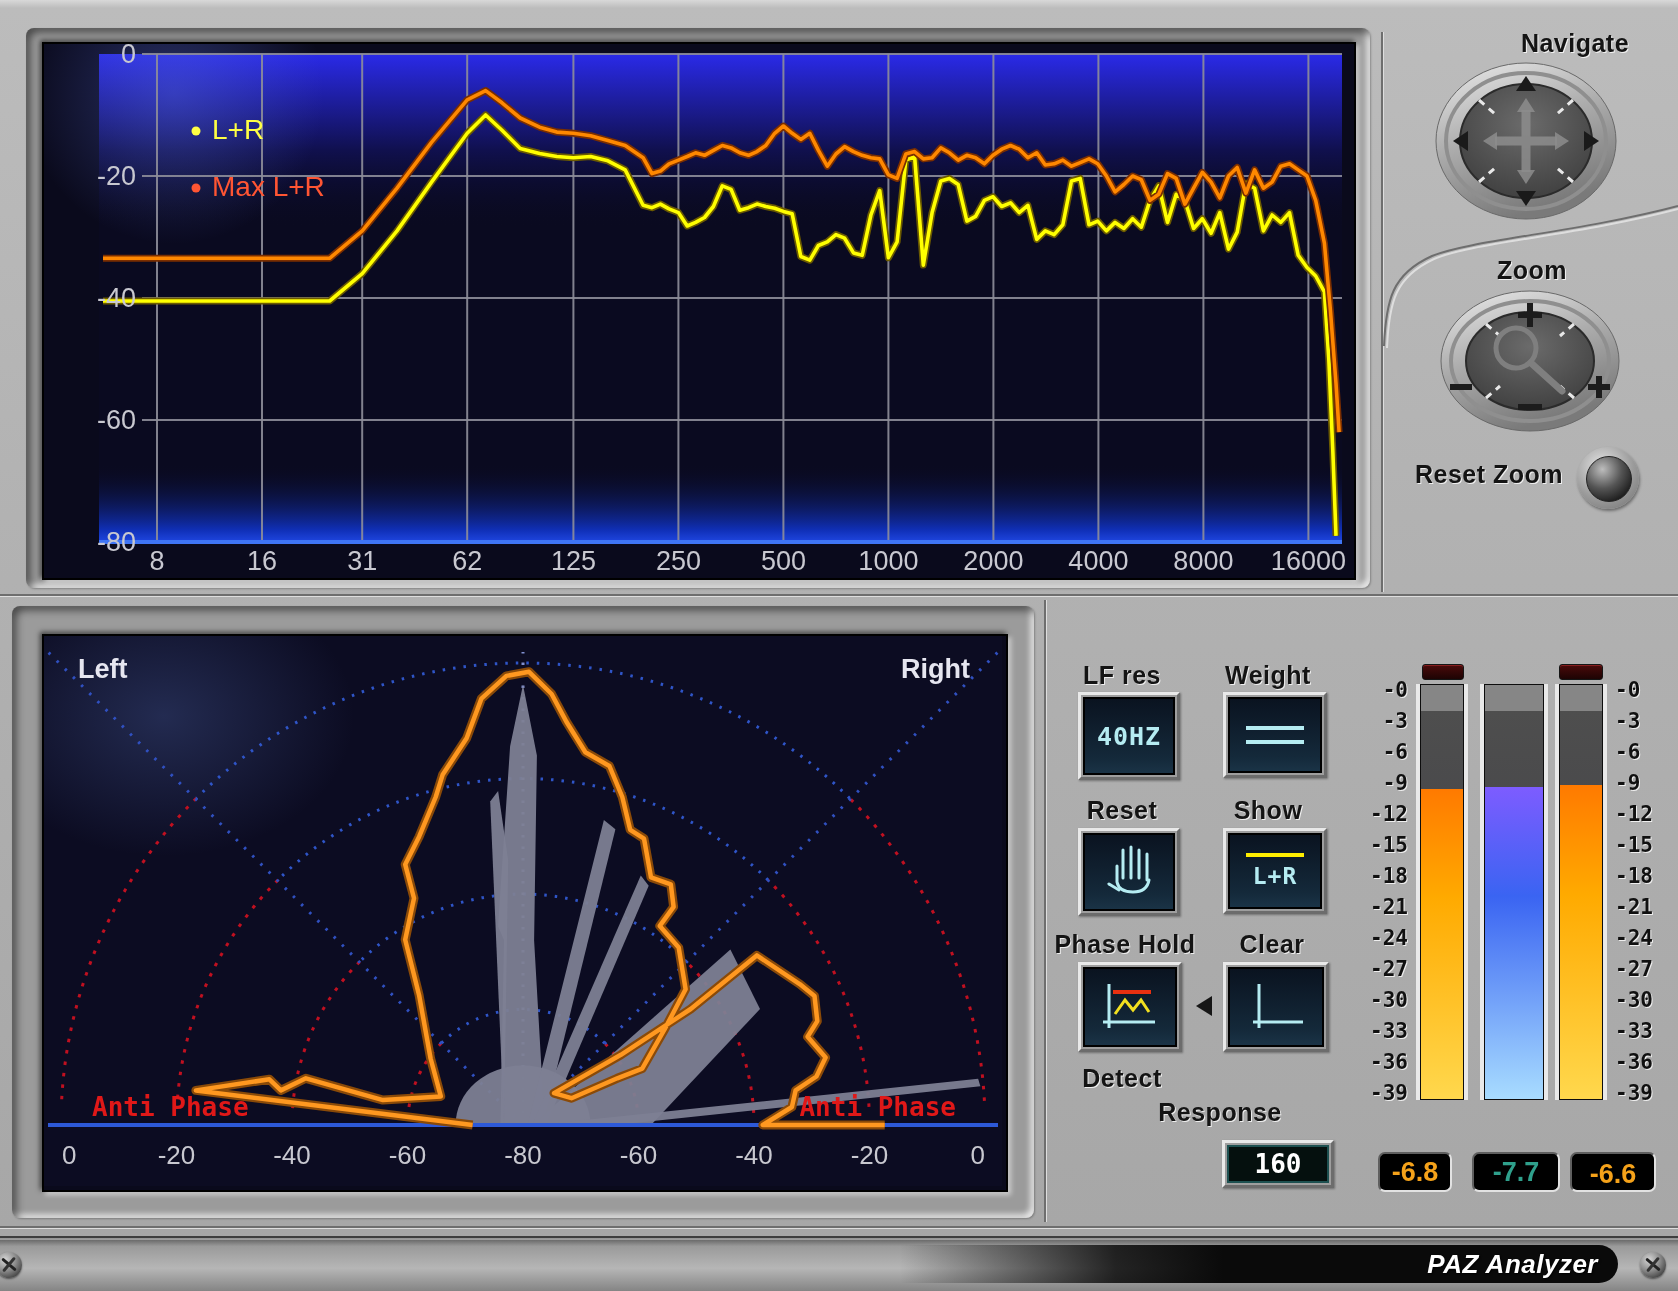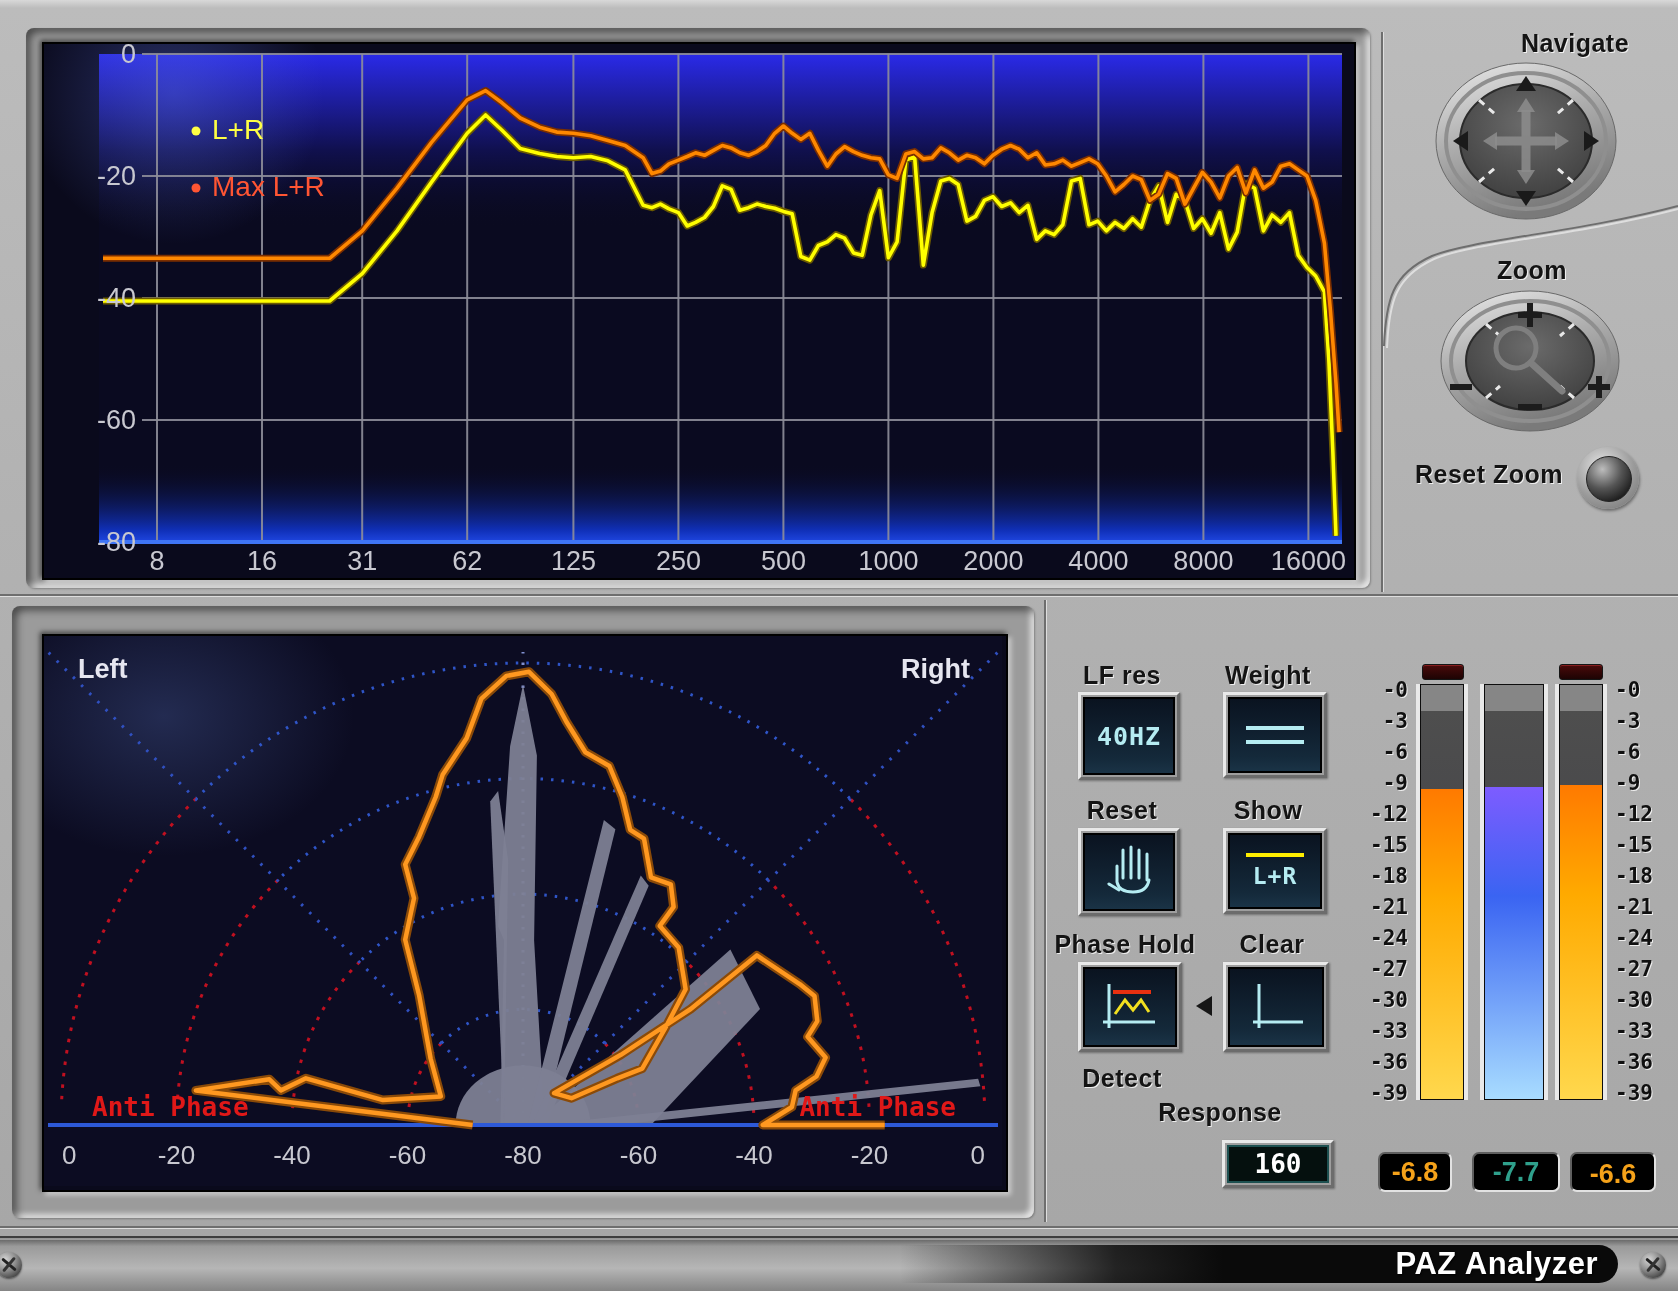--- a/index.html
+++ b/index.html
@@ -37,21 +37,21 @@
   .screw{position:absolute;width:26px;height:26px;border-radius:50%;
     background:radial-gradient(circle at 35% 30%,#d6d6d6,#8a8a8a 45%,#2e2e2e 90%);box-shadow:0 1px 2px rgba(0,0,0,.5);}
   .screw:before{content:"";position:absolute;left:4px;top:11px;width:18px;height:3px;background:#222;transform:rotate(40deg);border-radius:2px;}
   .screw:after{content:"";position:absolute;left:4px;top:11px;width:18px;height:3px;background:#333;transform:rotate(-50deg);border-radius:2px;}
   #bottom-bar{position:absolute;left:0;top:1236px;width:1678px;height:55px;
     background:linear-gradient(180deg,#5c5c5c 0,#9a9a9a 15%,#b6b6b6 55%,#808080 100%);
     border-top:2px solid #3e3e3e;box-shadow:inset 0 2px 0 rgba(255,255,255,.35);}
   #paz-badge{position:absolute;left:900px;top:7px;width:718px;height:38px;border-radius:0 19px 19px 0;
     background:linear-gradient(90deg,rgba(10,10,10,0) 0%,rgba(10,10,10,.85) 30%,#0a0a0a 45%);
     display:flex;align-items:center;justify-content:flex-end;padding-right:20px;box-sizing:border-box;}
-  #paz-badge span{color:#fff;font-weight:bold;font-size:31px;letter-spacing:.5px;
+  #paz-badge span{color:#fff;font-weight:bold;font-style:italic;font-size:26px;letter-spacing:.5px;
     text-shadow:1px 1px 2px #000;text-align:right;}
   .curve-line{position:absolute;pointer-events:none;}
 </style>
 </head>
 <body>
 
 <div id="chassis">
 
   <div class="screen-frame" style="left:26px;top:28px;width:1344px;height:560px;"></div>
   <div class="screen" style="left:42px;top:42px;width:1310px;height:534px;">

